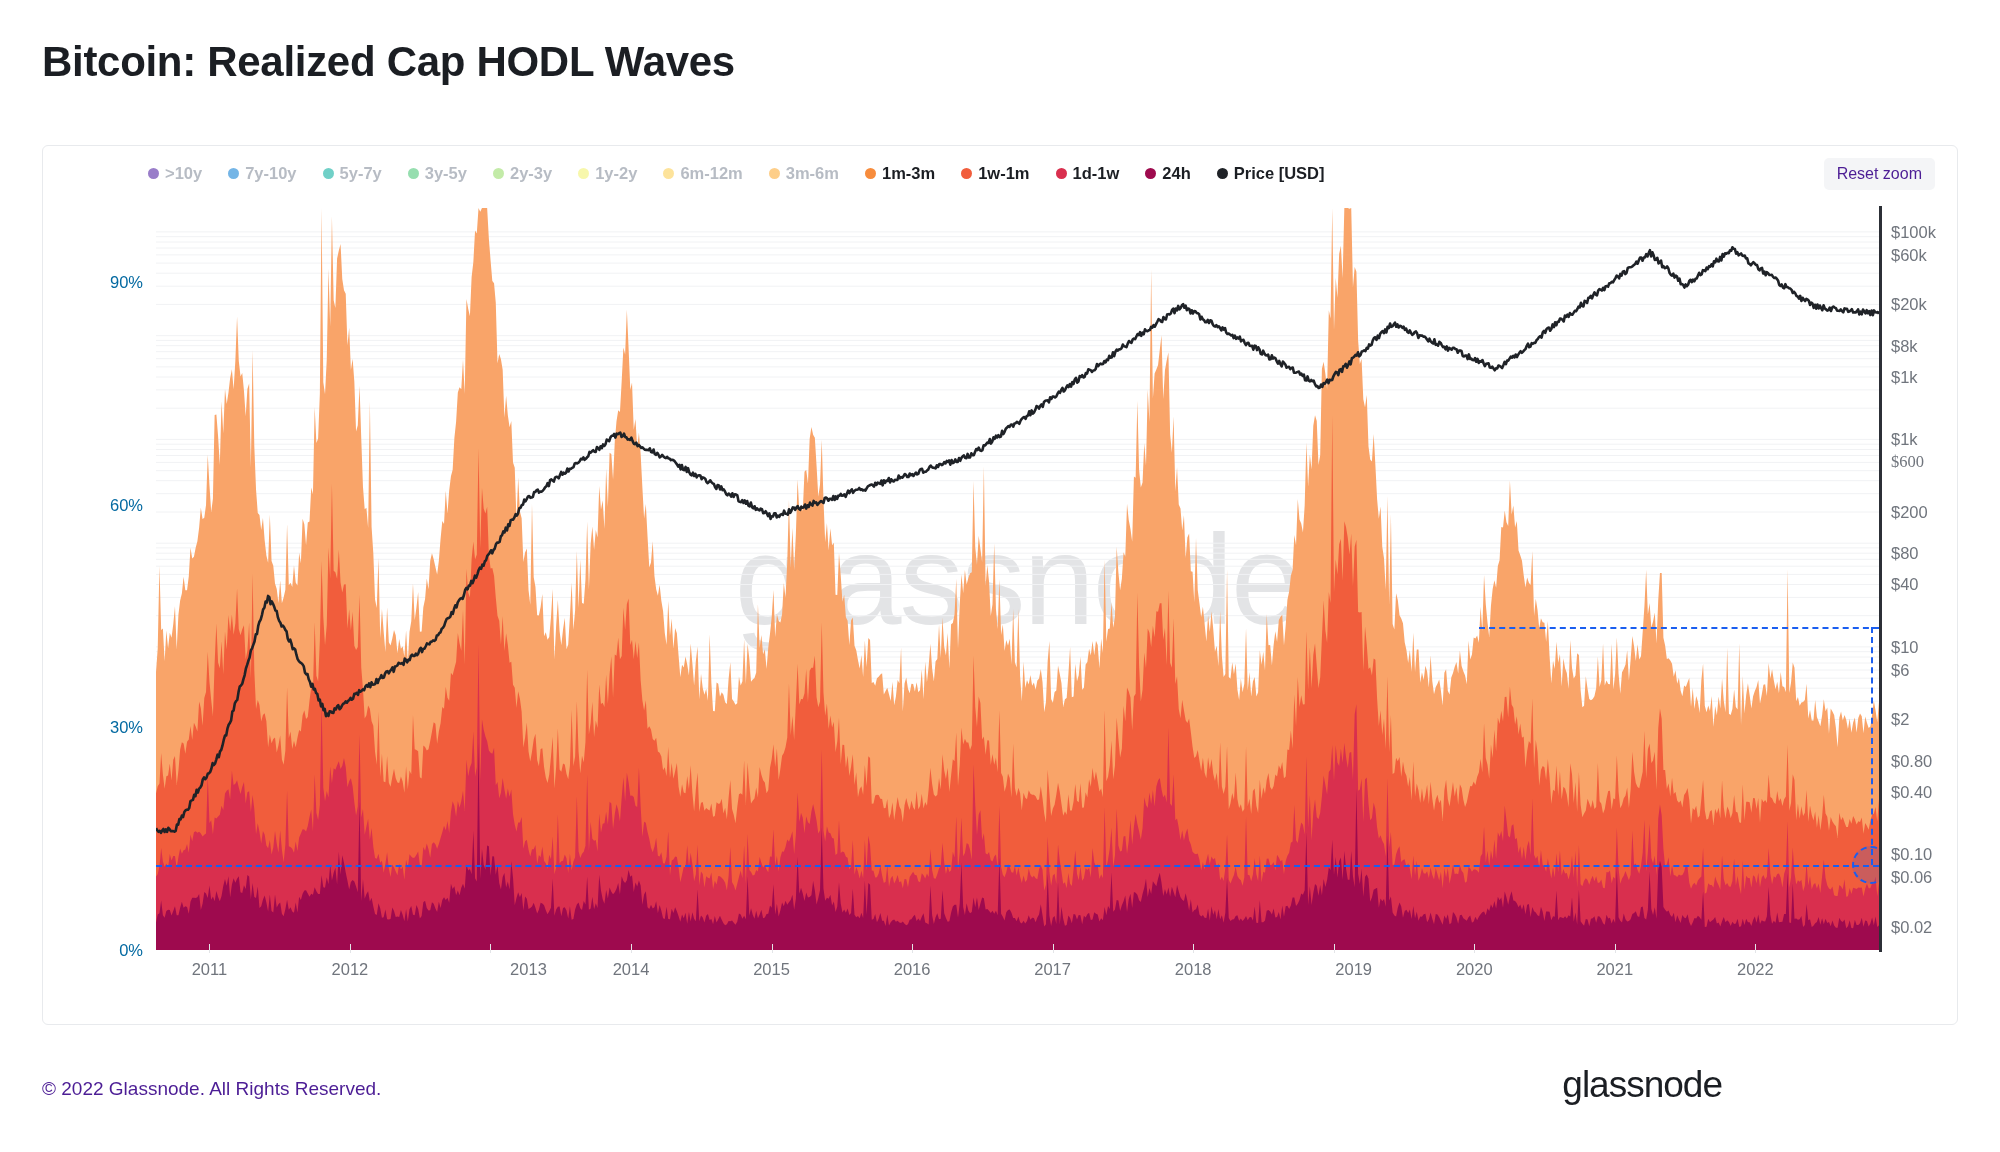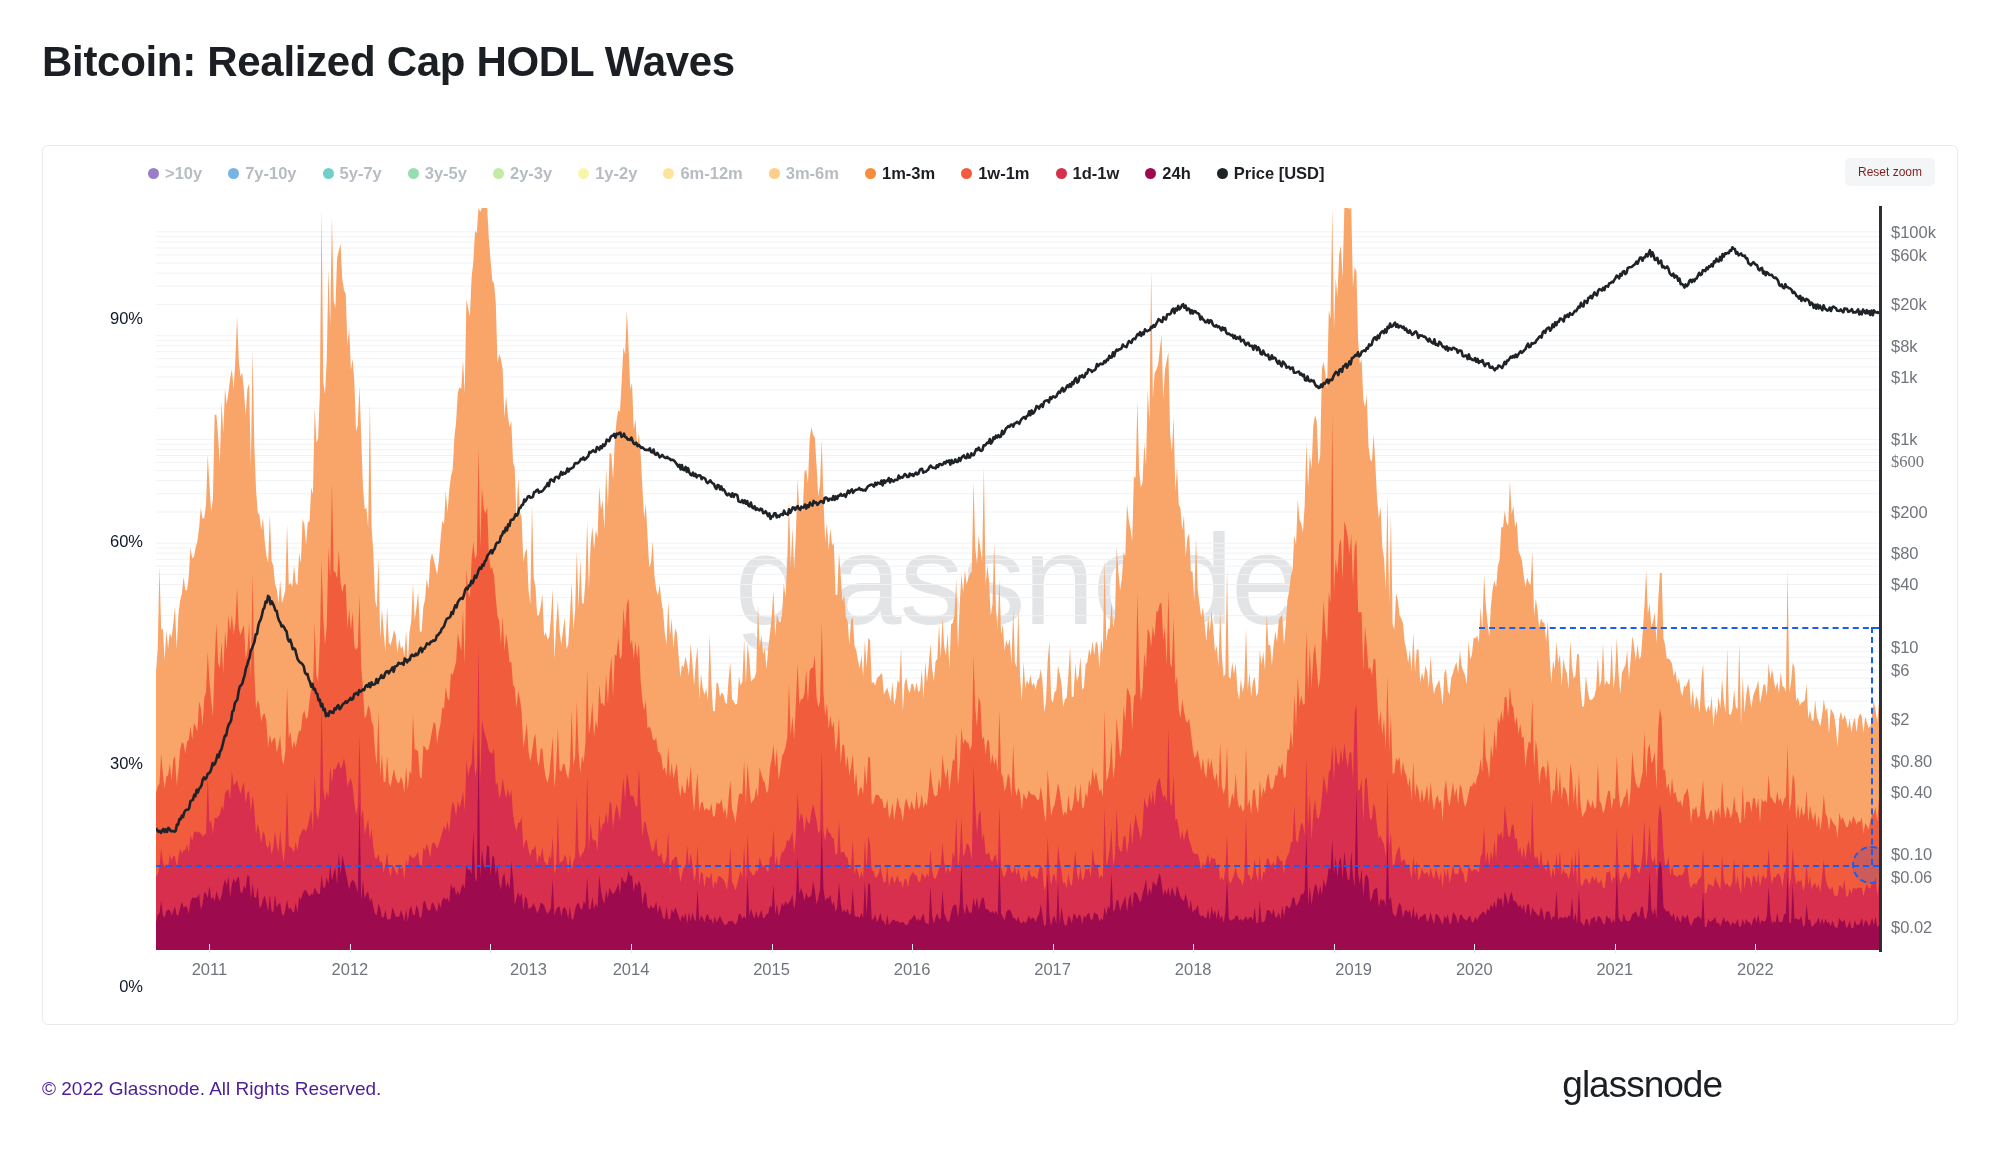--- a/index.html
+++ b/index.html
@@ -41,21 +41,21 @@
     margin-right:6px;flex:none;
   }
   .legend-label{font-size:16.5px;font-weight:700;}
   .legend-item.off .legend-label{color:#b7bcc4;font-weight:700;}
   .legend-item.on  .legend-label{color:#1b1e23;}
   .legend-item.off .legend-dot{opacity:.62;}
 
   .reset-zoom{
     position:absolute;right:22px;top:12px;
     background:#f4f5f7;border:none;border-radius:5px;
-    padding:7px 13px;font-size:12px;color:#7f1d1d;
+    padding:7px 13px;font-size:16px;color:#4c1d95;
     font-family:"Liberation Sans", sans-serif;cursor:pointer;
   }
 
   
   .plotbox{
     position:absolute;
     left:113px;top:62px;width:1723px;height:742px;
     overflow:hidden;
   }
   .axis-line-right{
@@ -69,22 +69,22 @@
     display:flex;align-items:center;justify-content:center;
     pointer-events:none;
   }
   .watermark span{
     font-size:128px;color:#e3e4e6;font-weight:400;
     letter-spacing:-2px;font-family:"Liberation Sans", sans-serif;
   }
 
   
   .y-left-label{
-    position:absolute;right:0;font-size:16.5px;color:#0f172a;
-    transform:translateY(-50%);text-align:right;white-space:nowrap;margin-top:36px;
+    position:absolute;right:0;font-size:16.5px;color:#0369a1;
+    transform:translateY(-50%);text-align:right;white-space:nowrap;
   }
   .y-left-wrap{position:absolute;left:18px;top:62px;width:82px;height:742px;}
 
   .y-right-wrap{position:absolute;left:1848px;top:62px;width:110px;height:742px;}
   .y-right-label{
     position:absolute;left:0;font-size:16.5px;color:#70757d;
     transform:translateY(-50%);white-space:nowrap;
   }
 
   .x-wrap{position:absolute;left:113px;top:808px;width:1723px;height:40px;}

